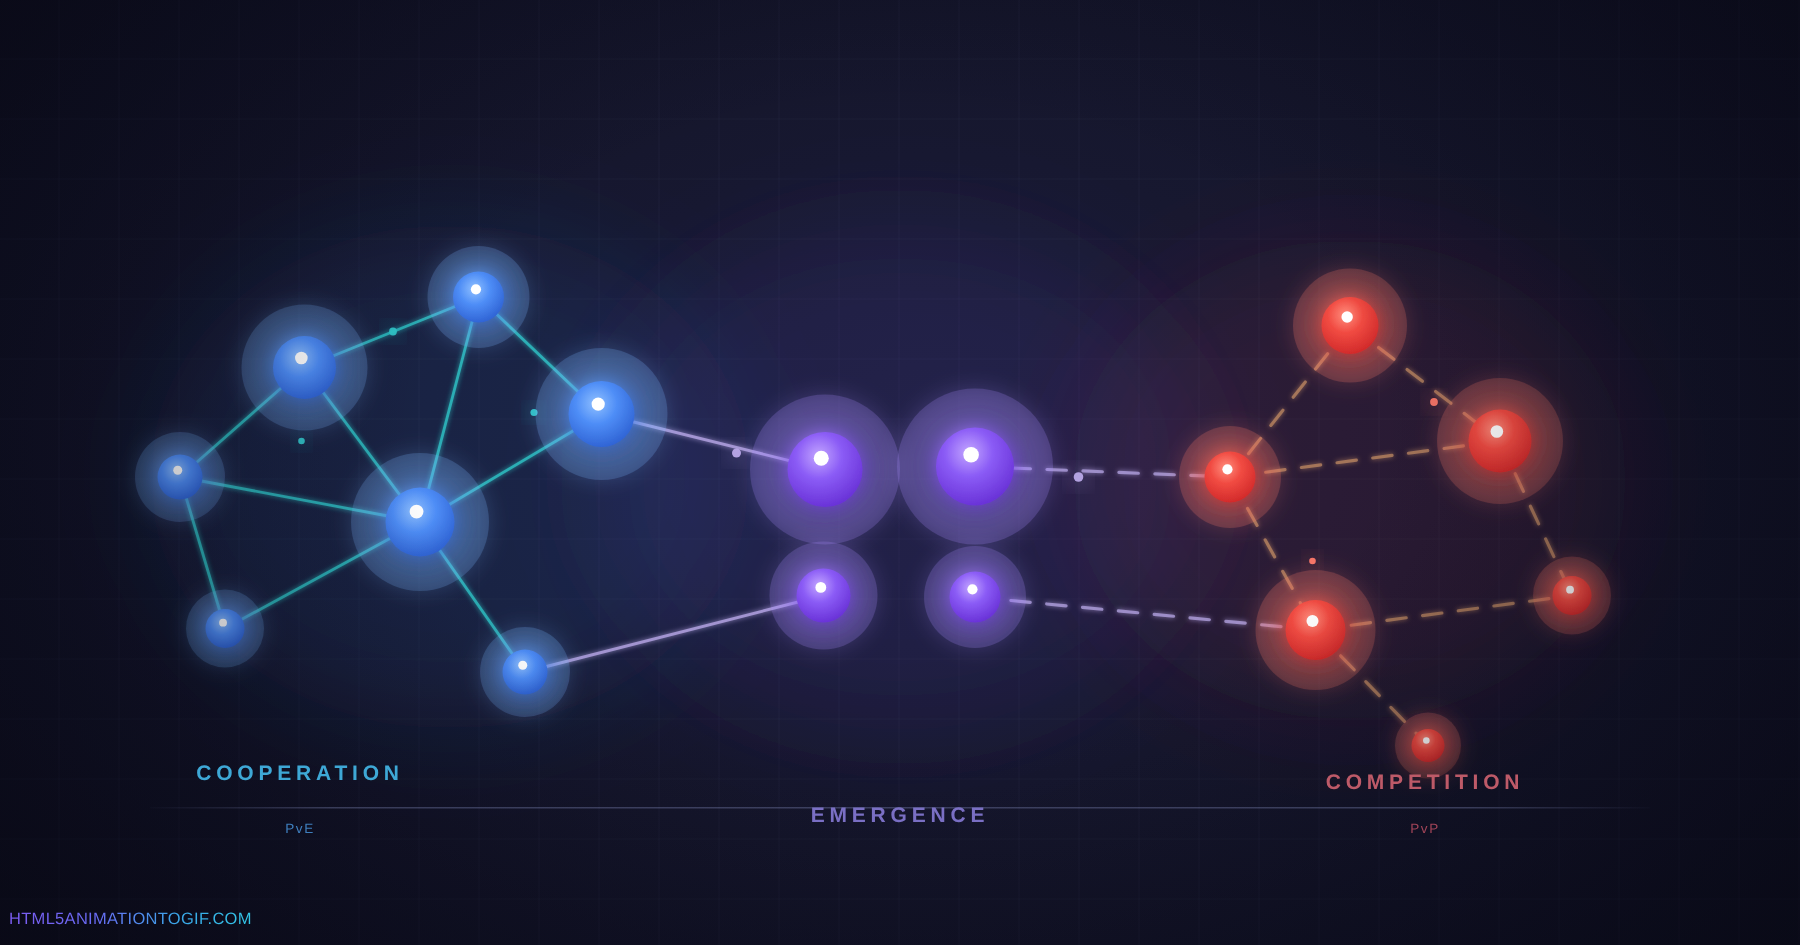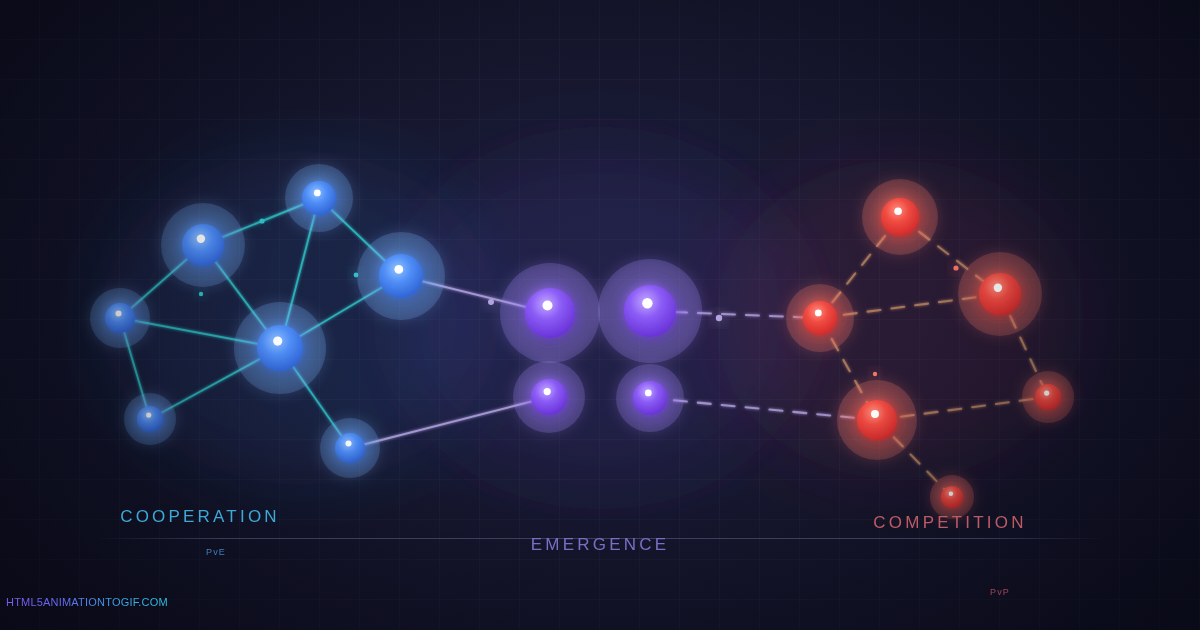--- a/index.html
+++ b/index.html
@@ -27,40 +27,40 @@
   .vignette{
     position:absolute;inset:0;
     background:radial-gradient(ellipse 760px 500px at 50% 45%, rgba(0,0,0,0) 42%, rgba(6,6,16,0.55) 100%);
     pointer-events:none;
   }
   svg.scene{position:absolute;left:0;top:0;width:1200px;height:630px;}
 
   
   .zone-label{
     position:absolute;
-    font-size:17px;
+    font-size:14px;
     letter-spacing:3.2px;
-    font-weight:400;
+    font-weight:700;
     white-space:nowrap;
     transform:translateX(-50%);
   }
   .zone-sub{
     position:absolute;
     font-size:9px;
     letter-spacing:1.1px;
     white-space:nowrap;
     transform:translateX(-50%);
   }
   .divider{
     position:absolute;
     left:100px;width:1000px;top:538px;height:1px;
     background:linear-gradient(to right, rgba(120,130,190,0.02), rgba(150,160,215,0.30) 12%, rgba(150,160,215,0.30) 88%, rgba(120,130,190,0.02));
   }
   .watermark{
-    position:absolute;left:6px;bottom:22px;
+    position:absolute;left:6px;bottom:11px;
     font-size:11px;letter-spacing:0.2px;
     background:linear-gradient(to right,#7b5cf0 0%,#6a6bf5 35%,#3aa7e8 70%,#32c6e6 100%);
     -webkit-background-clip:text;background-clip:text;color:transparent;
     -webkit-text-fill-color:transparent;
   }
 </style>
 </head>
 <body>
 
 <div id="stage">
@@ -229,20 +229,20 @@
         </g>
       </g>
   </svg>
 
   <div class="vignette"></div>
 
   <div class="divider"></div>
 
   <div id="labels">
       <div class="zone-label" style="left: 200px; top: 507px; color: rgb(62, 168, 214);">COOPERATION</div>
-      <div class="zone-sub" style="left: 200px; top: 547px; color: rgb(63, 127, 190); margin-left: 16px;">PvE</div>
+      <div class="zone-sub" style="left: 200px; top: 547px; color: rgb(63, 127, 190);">PvE</div>
       <div class="zone-label" style="left: 600px; top: 535px; color: rgb(122, 111, 196);">EMERGENCE</div>
       <div class="zone-label" style="left: 950px; top: 513px; color: rgb(189, 90, 104);">COMPETITION</div>
-      <div class="zone-sub" style="left: 1000px; top: 547px; color: rgb(160, 68, 88); margin-top: 40px;">PvP</div>
+      <div class="zone-sub" style="left: 950px; top: 547px; color: rgb(160, 68, 88);">PvP</div>
     </div>
 
   <div class="watermark">HTML5ANIMATIONTOGIF.COM</div>
 </div>
 
 </body></html>

